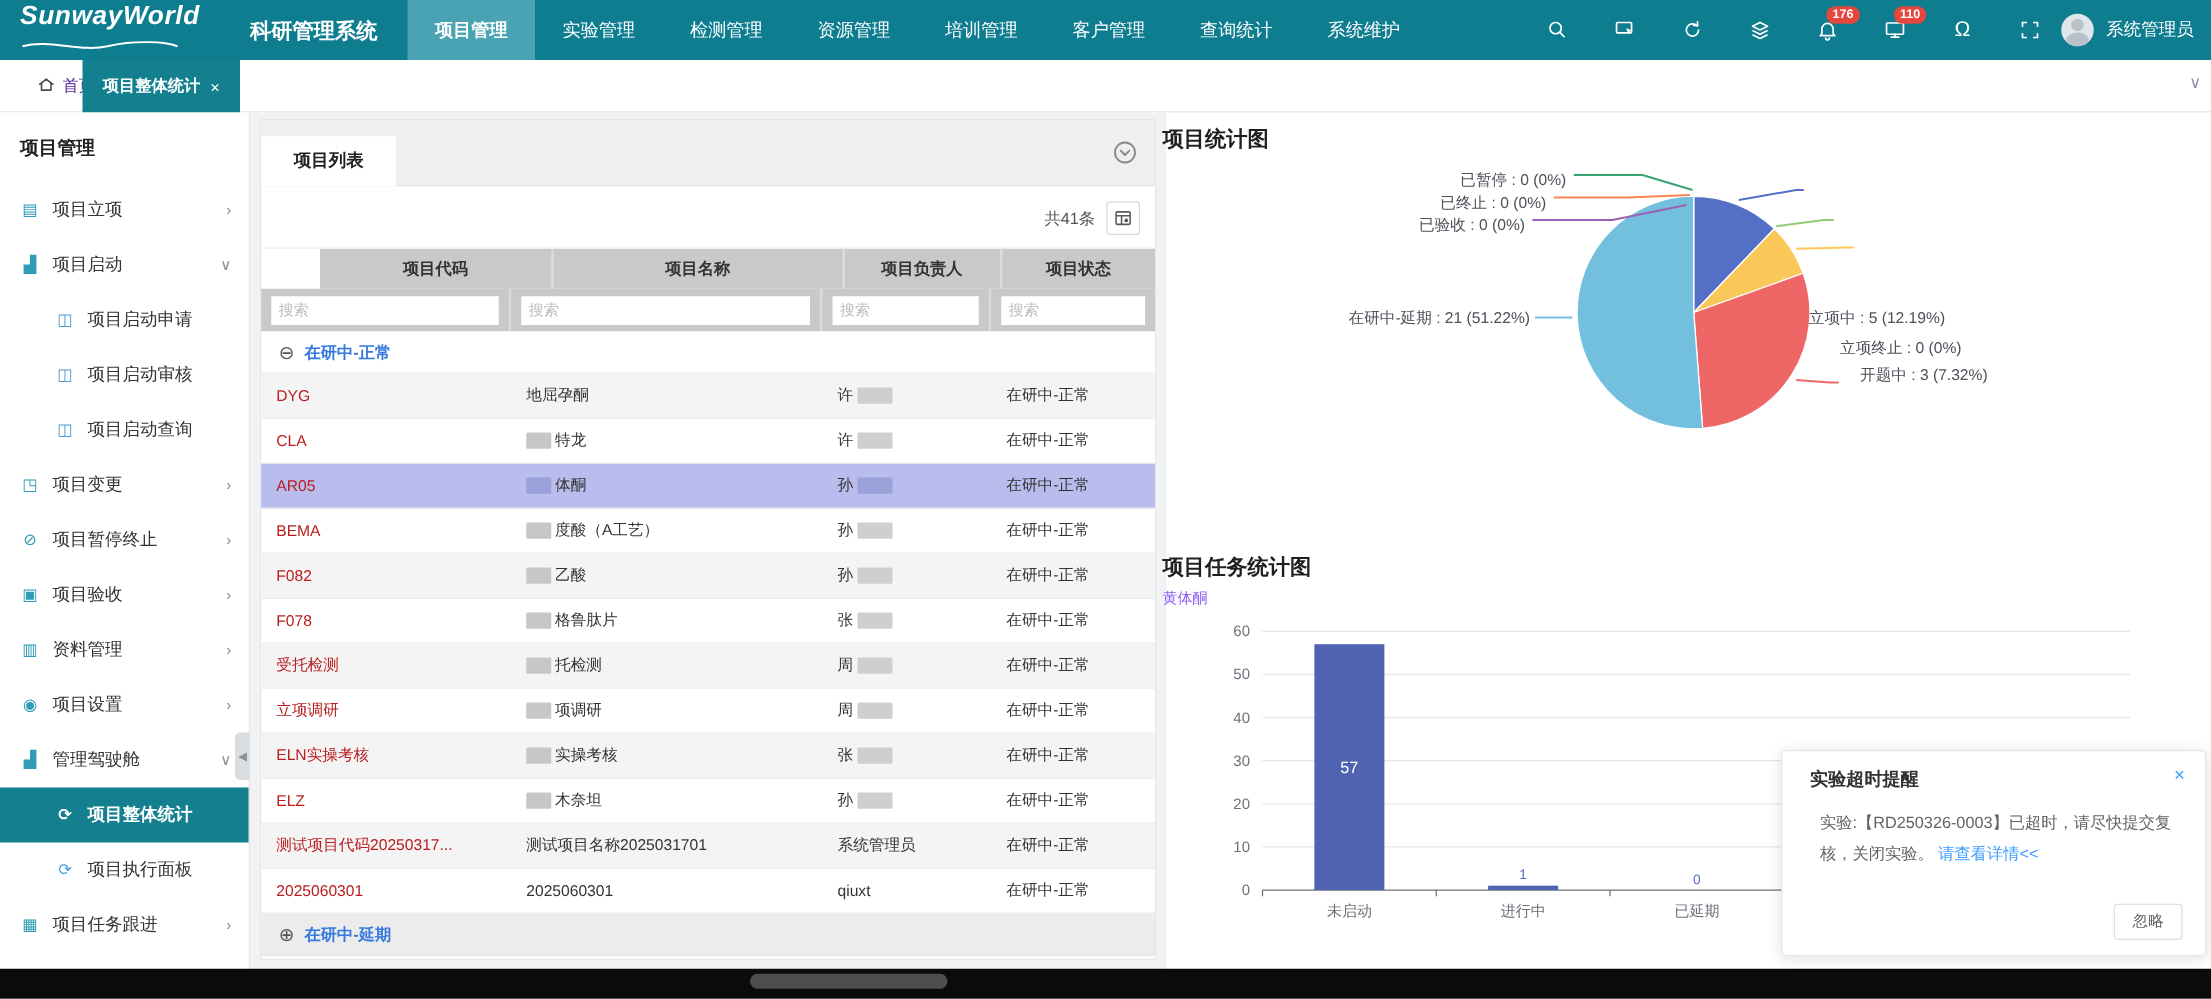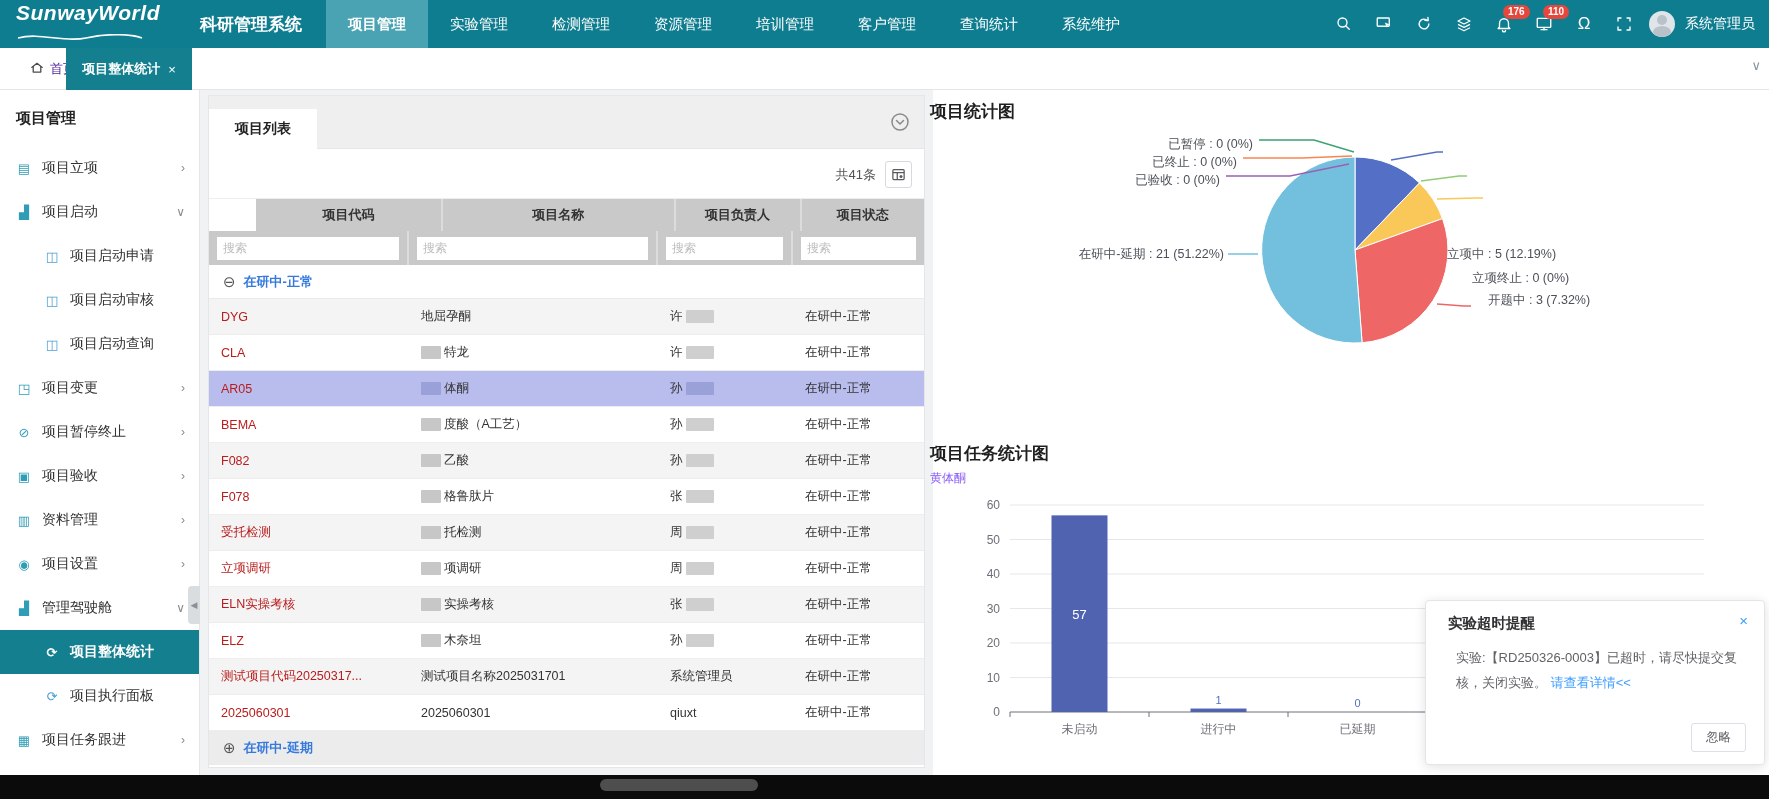--- a/index.html
+++ b/index.html
@@ -108,21 +108,21 @@
         <div class="nav-item active">项目管理</div>
         <div class="nav-item">实验管理</div>
         <div class="nav-item">检测管理</div>
         <div class="nav-item">资源管理</div>
         <div class="nav-item">培训管理</div>
         <div class="nav-item">客户管理</div>
         <div class="nav-item">查询统计</div>
         <div class="nav-item">系统维护</div>
       </div>
     <div class="nav-right">
-      <div id="nav-icons" style="display:flex;gap:10px;align-items:center;">
+      <div id="nav-icons" style="display:flex;gap:24px;align-items:center;">
           <div class="nav-icon">
             <svg width="18" height="18" viewBox="0 0 24 24" fill="none" stroke="#fff" stroke-width="1.8" stroke-linecap="round">
               <circle cx="10" cy="10" r="6"></circle>
               <line x1="14.6" y1="14.6" x2="19" y2="19"></line>
             </svg>
           </div>
           <div class="nav-icon">
             <svg width="18" height="18" viewBox="0 0 24 24" fill="none" stroke="#fff" stroke-width="1.8" stroke-linejoin="round">
               <rect x="3" y="4" width="16" height="11" rx="1"></rect>
               <path d="M13 10l7 2.5-3 1-1 3z" fill="#fff" stroke="none"></path>

